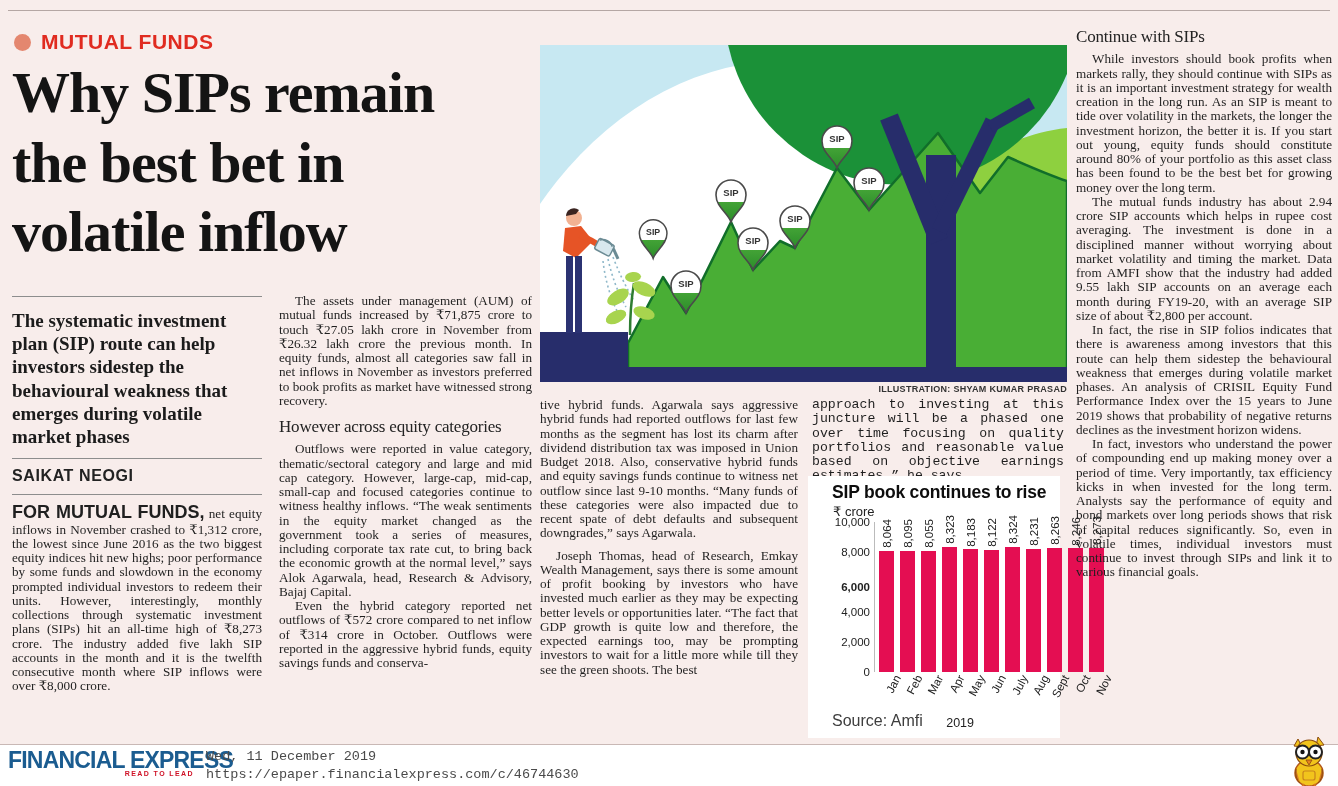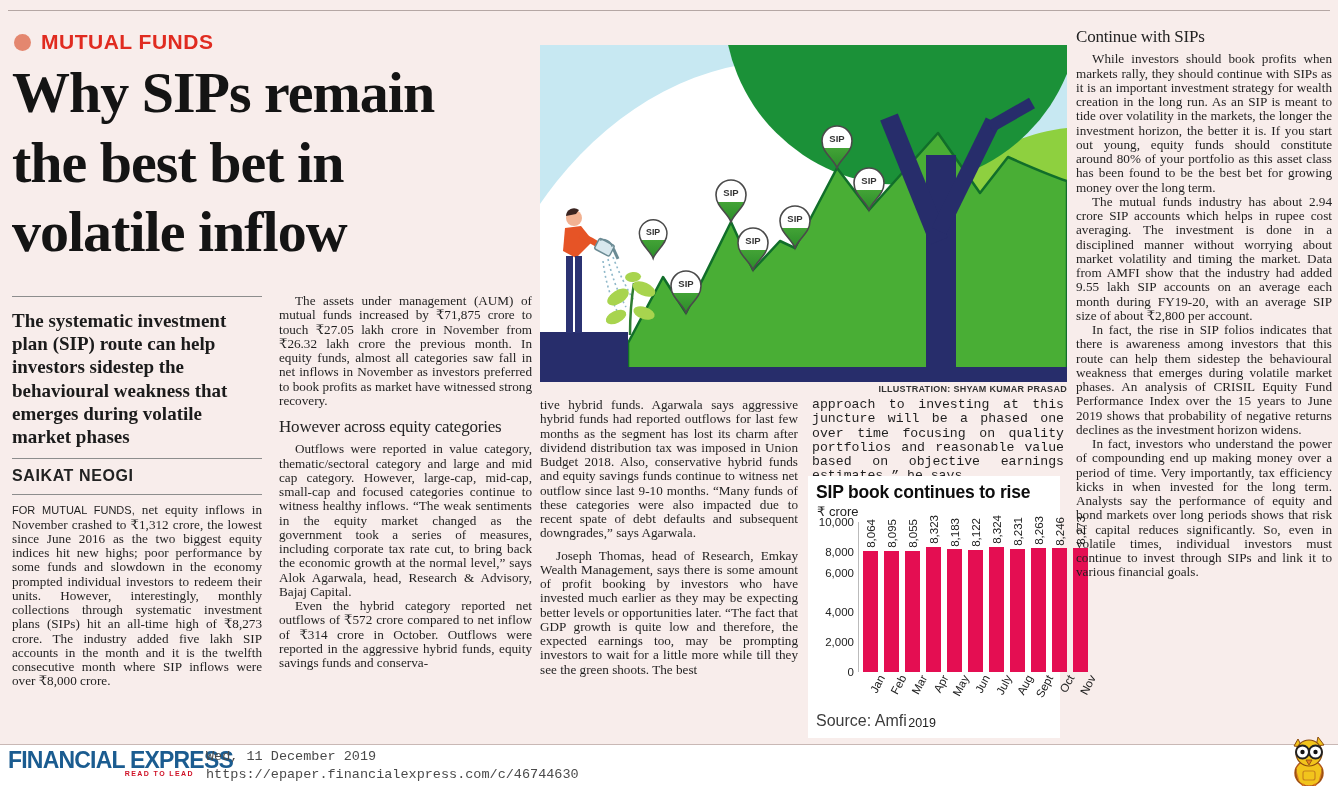--- a/index.html
+++ b/index.html
@@ -18,48 +18,48 @@
   .kicker-label { font-family:"Liberation Sans","DejaVu Sans",sans-serif; font-weight:bold; font-size:21px; letter-spacing:.5px; color:#e02b20; }
   .headline { position:absolute; left:12px; top:58px; width:524px; font-weight:bold; font-size:58px; line-height:1.2; letter-spacing:-1px; color:#141414; }
   .col { position:absolute; font-size:13.2px; line-height:1.08; text-align:justify; }
   .col p { margin-bottom:8px; }
   .col p.indent { text-indent:16px; margin-bottom:0; }
   .col1 { left:12px; top:296px; width:250px; }
   .col2 { left:279px; top:294px; width:253px; }
   .rule { border-top:1px solid #8d8d8d; margin:0 0 8px 0; }
   .standfirst { font-weight:bold; font-size:19px; line-height:1.22; text-align:left; color:#1b1b1b; margin-bottom:10px;margin-top:12px; }
   .byline { font-family:"Liberation Sans","DejaVu Sans",sans-serif; font-weight:bold; font-size:16px; letter-spacing:.6px; color:#222; margin:2px 0 10px 0; text-align:left; }
-  .lead-in { font-family:"Liberation Sans","DejaVu Sans",sans-serif; font-weight:normal; font-size:11px;margin-top:25px; }
+  .lead-in { font-family:"Liberation Sans","DejaVu Sans",sans-serif; font-weight:bold; font-size:18px;margin-top:25px; }
   .subhead { font-size:17px; letter-spacing:-.2px; font-weight:normal; color:#232323; text-align:left; margin:10px 0 6px 0; }
 
   
   .illo { position:absolute; left:540px; top:45px; width:527px; height:337px; }
   .illo-credit { position:absolute; left:540px; top:384px; width:527px; text-align:right;
     font-family:"Liberation Sans","DejaVu Sans",sans-serif; font-weight:bold; font-size:9px; letter-spacing:.3px; color:#333; }
   .col3 { left:540px; top:398px; width:258px; }
   .col4 { left:812px; top:398px; width:252px;font-family:Liberation Mono, monospace; }
 
   
-  .chart-panel { position:absolute; left:808px; top:476px; width:252px; height:262px; background:#ffffff; padding:6px 8px 4px 8px; }
+  .chart-panel { position:absolute; left:808px; top:476px; width:252px; height:262px; background:#ffffff; padding:6px 8px 4px 24px; }
   .chart-title { font-family:"Liberation Sans","DejaVu Sans",sans-serif; font-weight:bold; font-size:17.5px; letter-spacing:-.2px; color:#0d0d0d; }
   .chart-unit { font-family:"Liberation Sans","DejaVu Sans",sans-serif; font-size:13px; color:#222; margin:1px 0 3px 1px; }
   .plot-row { display:flex; }
   .yaxis { position:relative; width:42px; height:150px; flex:none; }
   .ytick { position:absolute; right:4px; font-family:"Liberation Sans","DejaVu Sans",sans-serif; font-size:11.5px; color:#222; }
   .bars { display:flex; gap:6px; align-items:flex-end; height:150px; padding-left:4px; border-left:1px solid #bbb; flex:1; }
   .bar-slot { width:15px; flex:none; display:flex; flex-direction:column; justify-content:flex-end; align-items:center; }
   .bar-value { writing-mode:vertical-rl; transform:rotate(180deg); font-family:"Liberation Sans","DejaVu Sans",sans-serif; font-size:11.5px; color:#222; margin-bottom:3px; }
   .bar { width:15px; flex:none; }
   .months { display:flex; gap:6px; padding-left:4px; margin-left:43px; height:40px; }
   .month-slot { width:15px; flex:none; position:relative; }
   .month-slot span { position:absolute; top:1px; right:1px; transform:rotate(-62deg); transform-origin:top right;
     font-family:"Liberation Sans","DejaVu Sans",sans-serif; font-size:11.5px; color:#222; white-space:nowrap; }
   .chart-foot { display:flex; justify-content:space-between; align-items:flex-end; margin-top:0; }
   .chart-source { font-family:"Liberation Sans","DejaVu Sans",sans-serif; font-size:16px; color:#3d3d3d; }
-  .chart-year { font-family:"Liberation Sans","DejaVu Sans",sans-serif; font-size:12.5px; color:#222; margin-right:116px; }
+  .chart-year { font-family:"Liberation Sans","DejaVu Sans",sans-serif; font-size:12.5px; color:#222; margin-right:78px; }
 
   
   .colR { left:1076px; top:28px; width:256px; }
   .colR .subhead { margin-top:0; }
 
   
   .footer { position:absolute; left:0; right:0; top:744px; height:42px; background:#ffffff; border-top:1px solid #c9b8b5; display:flex; align-items:flex-start; padding:3px 8px 0 8px; }
   .fe-logo { flex:none; width:186px; }
   .fe-name { font-family:"Liberation Sans","DejaVu Sans",sans-serif; font-weight:bold; font-size:23px; letter-spacing:-.8px; color:#1b5c90; line-height:1.1; white-space:nowrap; }
   .fe-tagline { font-family:"Liberation Sans","DejaVu Sans",sans-serif; font-weight:bold; font-size:7px; letter-spacing:1.4px; color:#cf1126; text-align:right; margin-top:-3px; }
@@ -175,21 +175,21 @@
   <p>approach to investing at this juncture will be a phased one over time focusing on quality portfolios and reasonable value based on objective earnings estimates,” he says.</p>
 </div>
 
 <div class="chart-panel">
   <div class="chart-title">SIP book continues to rise</div>
   <div class="chart-unit">₹ crore</div>
   <div class="plot-row">
     <div class="yaxis" id="yaxis">
         <span class="ytick" style="top: -6px;">10,000</span>
         <span class="ytick" style="top: 24px;">8,000</span>
-        <span class="ytick" style="top: 45px;">6,000</span>
+        <span class="ytick" style="top: 59px; font-weight: bold;">6,000</span>
         <span class="ytick" style="top: 84px;">4,000</span>
         <span class="ytick" style="top: 114px;">2,000</span>
         <span class="ytick" style="top: 144px;">0</span>
       </div>
     <div class="bars" id="bars">
         <div class="bar-slot">
           <span class="bar-value">8,064</span>
           <div class="bar" style="height: 121px; background: rgb(228, 14, 82);"></div>
         </div>
         <div class="bar-slot">

